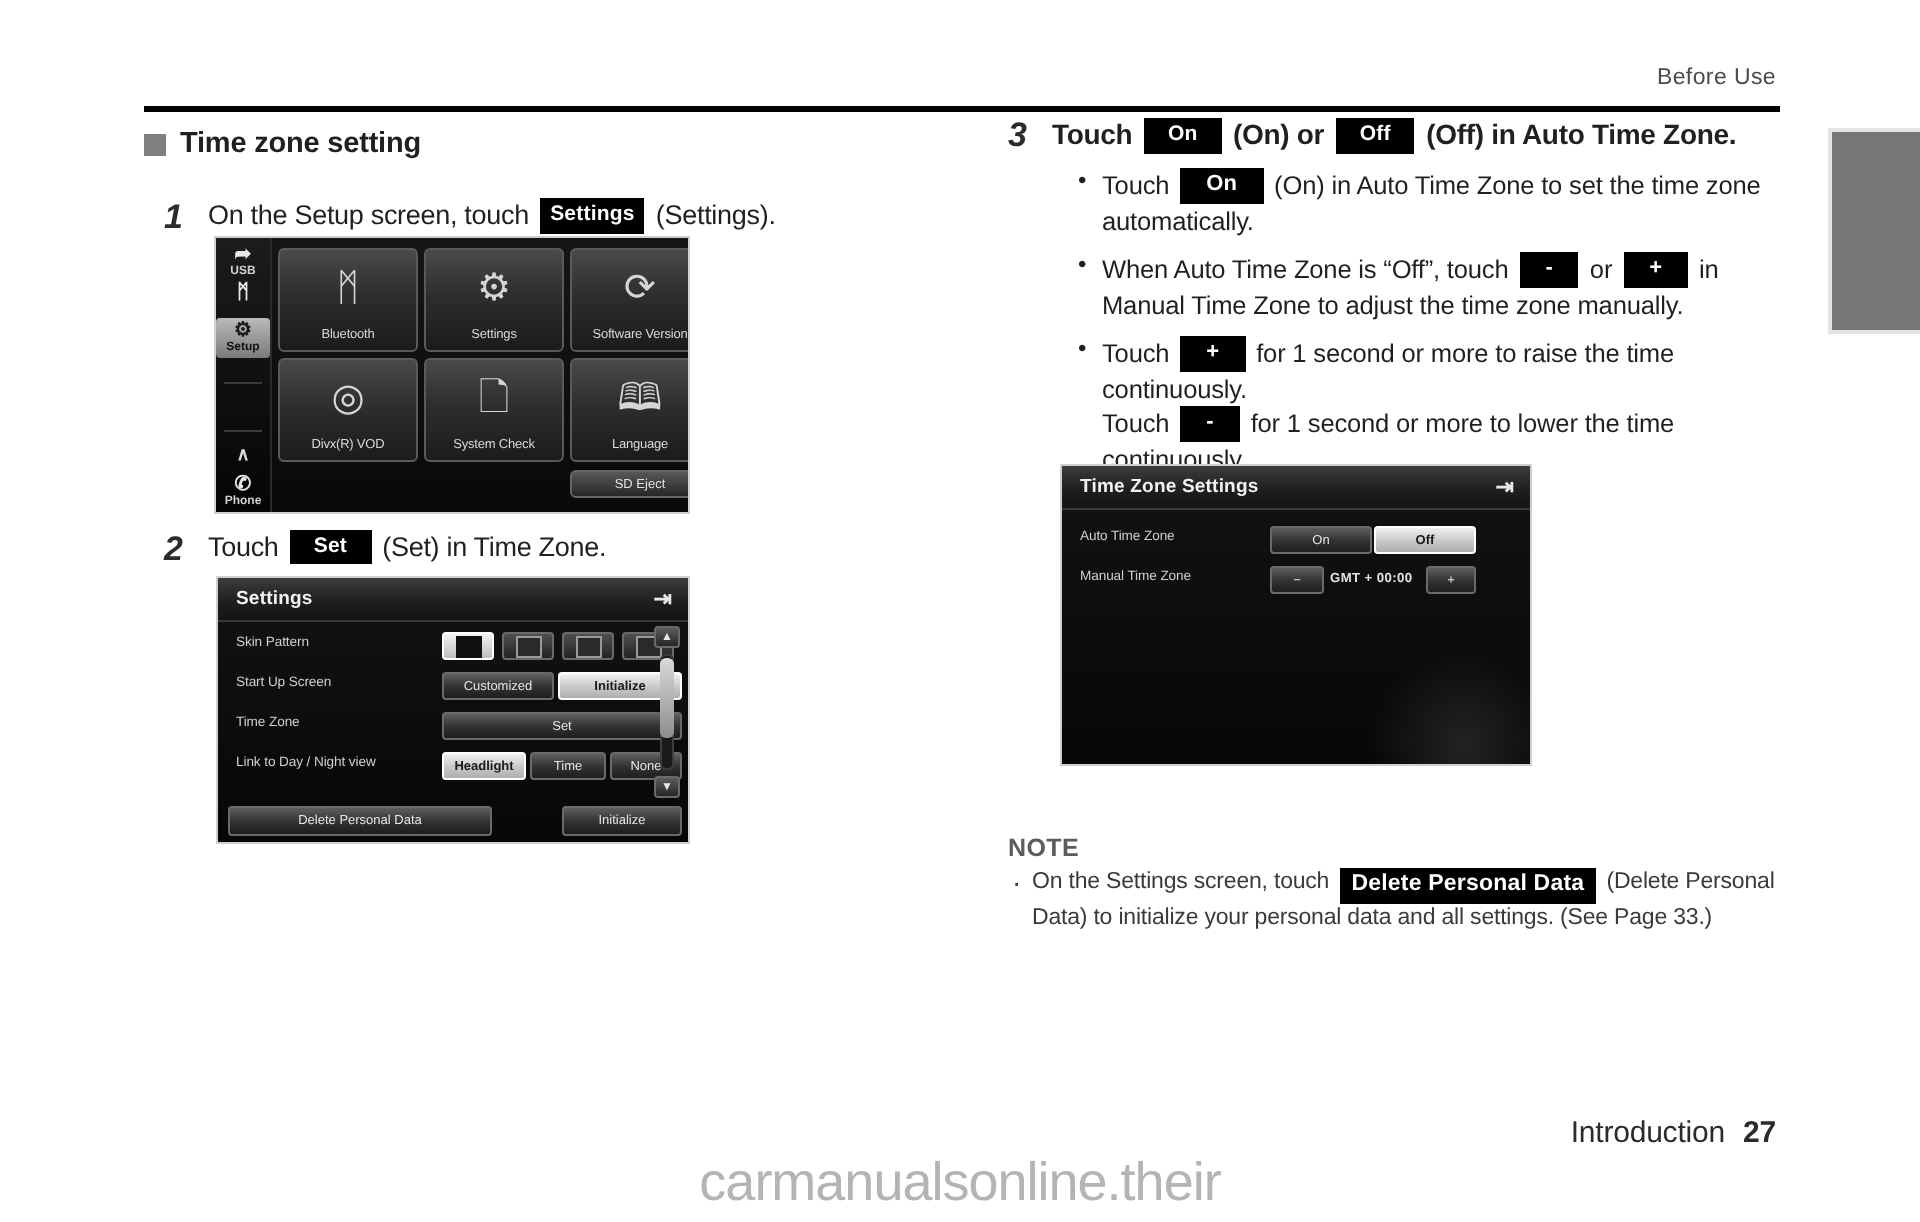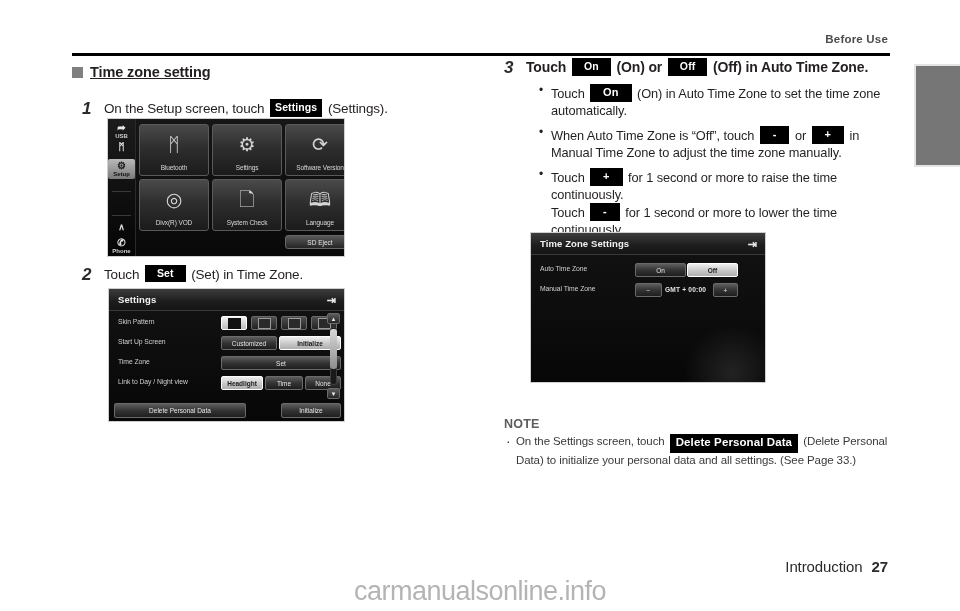--- a/index.html
+++ b/index.html
@@ -6,39 +6,39 @@
   body{
     width:960px;height:611px;background:#ffffff;
     font-family:"Liberation Sans", sans-serif;
     color:#231f20;position:relative;overflow:hidden;
   }
   .page{position:absolute;inset:0;}
 
   
   .running-head{
     position:absolute;top:33px;right:72px;
-    font-size:11.5px;color:#4b4b4b;letter-spacing:.2px;font-weight:bold;
+    font-size:11.5px;color:#4b4b4b;letter-spacing:.2px;
   }
   .head-rule{
     position:absolute;left:72px;top:53px;width:818px;height:3px;background:#000;
   }
 
   
   .edge-tab{
     position:absolute;left:914px;top:64px;width:46px;height:99px;
     background:#767676;border-left:2px solid #e4e4e4;border-top:2px solid #e4e4e4;
     border-bottom:2px solid #e4e4e4;
   }
 
   
   .col-left{position:absolute;left:72px;top:58px;width:400px;}
   .col-right{position:absolute;left:504px;top:56px;width:392px;}
 
   
-  .sec-head{display:flex;align-items:center;gap:7px;margin-top:6px;text-decoration:underline;}
+  .sec-head{display:flex;align-items:center;gap:7px;margin-top:6px;}
   .sec-head .sq{width:11px;height:11px;background:#808080;display:inline-block;}
   .sec-head .txt{font-size:14.5px;font-weight:bold;letter-spacing:-.1px;}
 
   
   .step{display:flex;align-items:flex-start;}
   .step .num{
     font-size:17px;font-weight:bold;font-style:italic;color:#2b2b2b;
     width:22px;flex:0 0 22px;text-align:left;line-height:1.15;
   }
   .step .body{flex:1;}
@@ -417,15 +417,15 @@
       <span class="rl">Manual Time Zone</span>
       <span class="btn" style="left:104px;width:27px;">−</span>
       <span class="gmt-txt" style="left:134px;">GMT  +  00:00</span>
       <span class="btn" style="left:182px;width:25px;">+</span>
     </div>
   </div>
 
   <div class="footer">
     <span>Introduction</span><span class="pg">27</span>
   </div>
-  <div class="watermark">carmanualsonline.info</div>
+  <div class="watermark">carmanualsonline.their</div>
 
 </div>
 
 </body></html>

